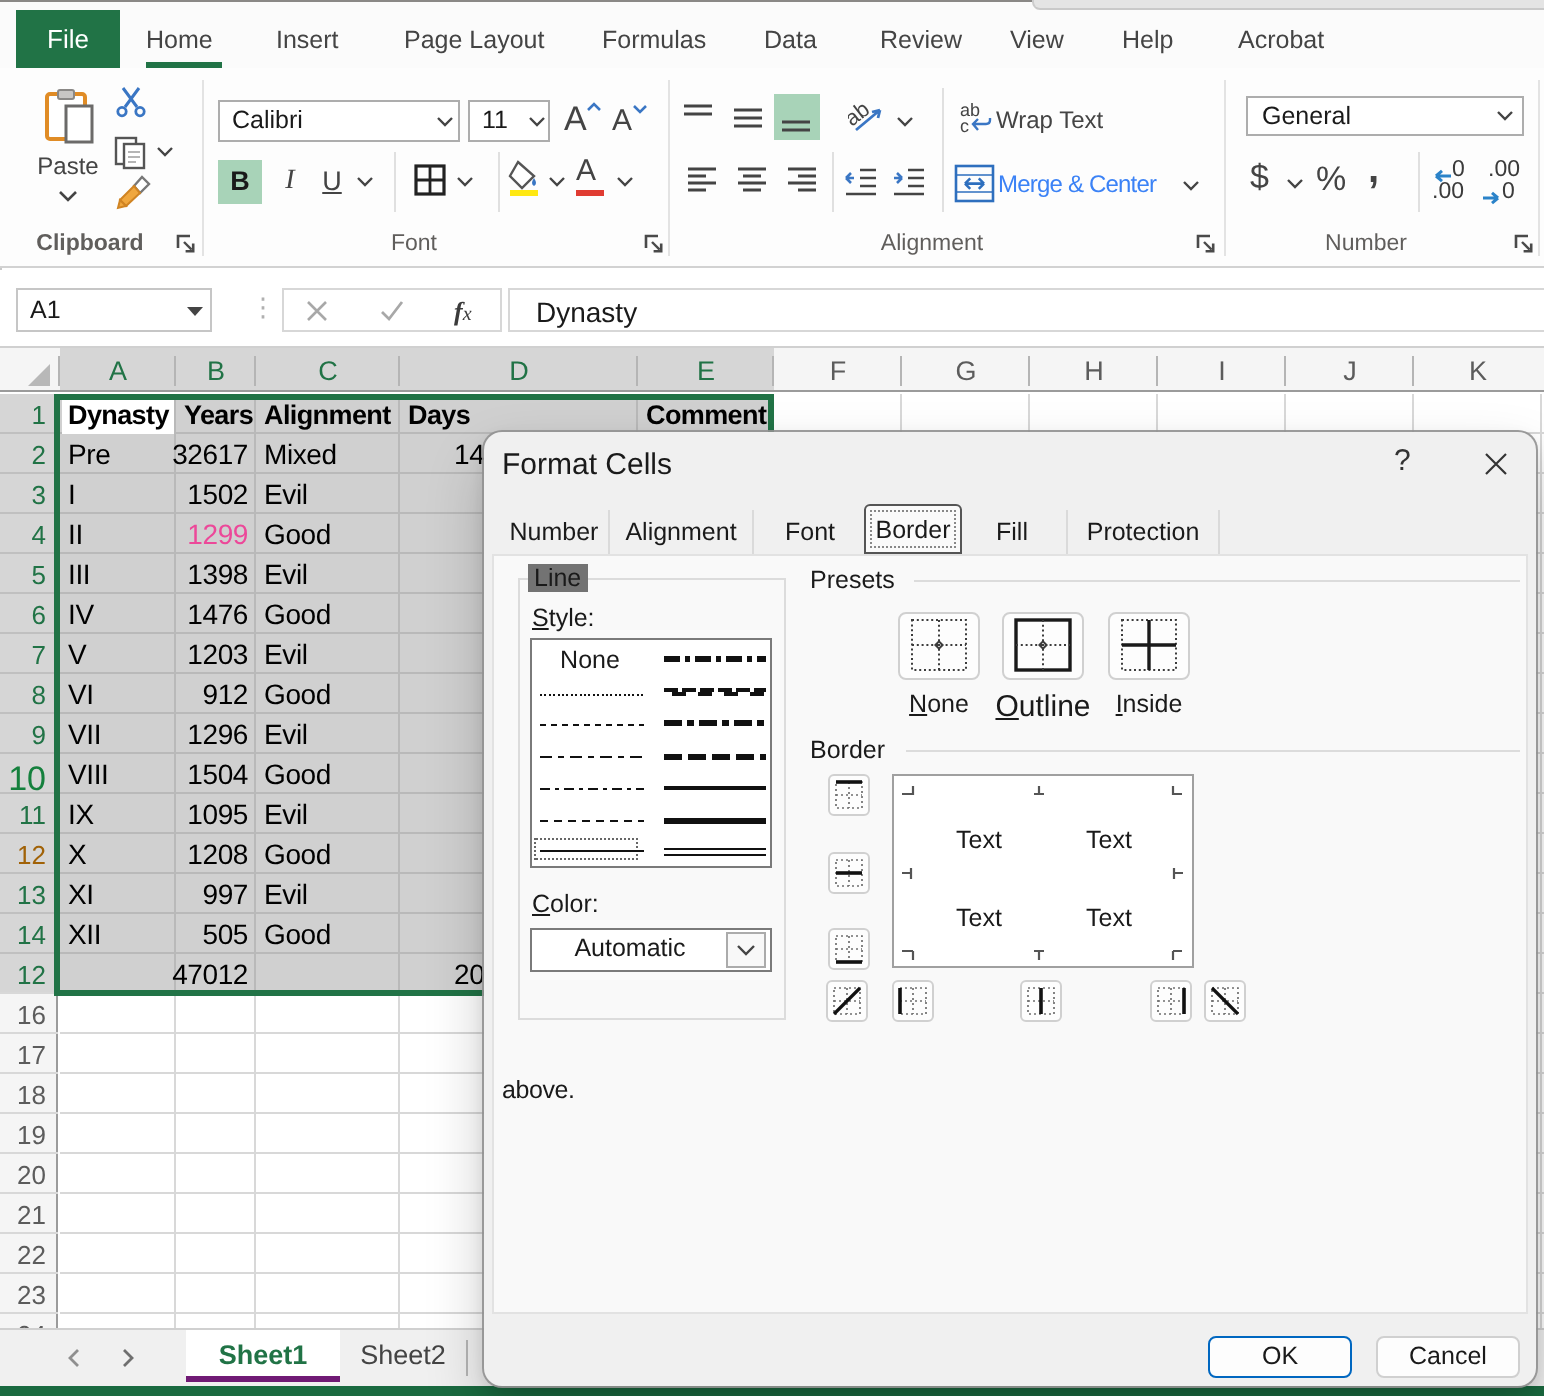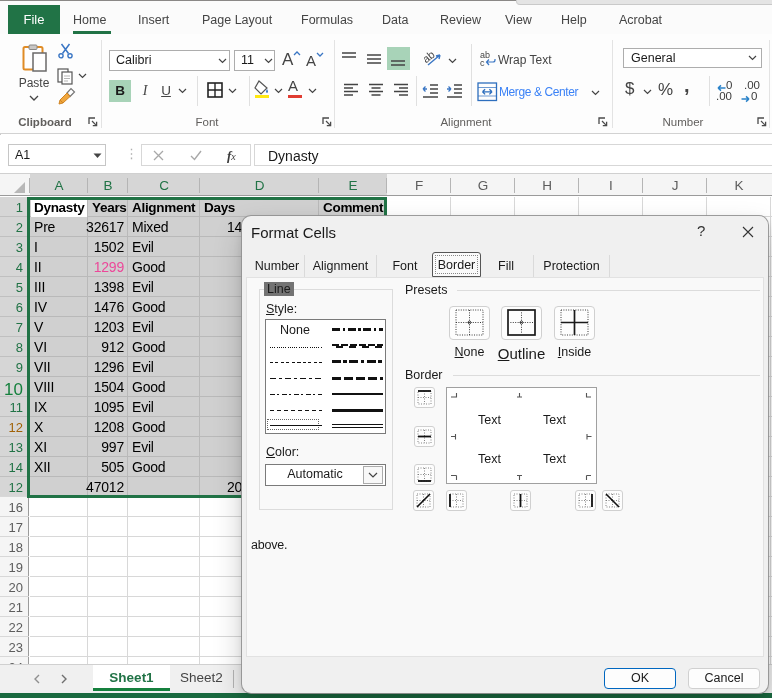--- a/index.html
+++ b/index.html
@@ -423,21 +423,21 @@
     <div class="abs" style="left:384px;top:23px;width:3px;height:301px;background:#217346;"></div>
   </div>
 
 <div class="abs" style="left:0;top:664px;width:772px;height:29px;background:#f0f0f0;border-top:1px solid #d0d0d0;">
   <svg class="abs" style="left:33px;top:9px;" width="8" height="10">
       <path d="M6,1 L2,5 L6,9" fill="none" stroke="#8f8f8f" stroke-width="1.4"></path>
     </svg>
   <svg class="abs" style="left:60px;top:9px;" width="8" height="10">
       <path d="M2,1 L6,5 L2,9" fill="none" stroke="#6f6f6f" stroke-width="1.4"></path>
     </svg>
-  <div class="abs" style="left:93px;top:0px;width:77px;height:26px;background:#fff;border-bottom:3px solid #15803d;color:#217346;font-weight:bold;font-size:13.5px;text-align:center;line-height:25px;">Sheet1</div>
+  <div class="abs" style="left:93px;top:0px;width:77px;height:26px;background:#fff;border-bottom:3px solid #701a75;color:#217346;font-weight:bold;font-size:13.5px;text-align:center;line-height:25px;">Sheet1</div>
   <div class="abs" style="left:170px;top:0px;width:63px;height:26px;color:#444;font-size:13.5px;text-align:center;line-height:25px;">Sheet2</div>
   <div class="abs" style="left:233px;top:5px;width:1px;height:18px;background:#b5b5b5;"></div>
 </div>
 
 <div class="abs" style="left:0;top:693px;width:772px;height:5px;background:#1a6a40;"></div>
 
 <div id="dlg" class="abs" style="left:242px;top:216px;width:526px;height:477px;background:#f0f0f0;border-radius:9px;box-shadow:0 0 0 1px rgba(145,145,145,0.9), 0 14px 30px rgba(0,0,0,0.20), 0 3px 8px rgba(0,0,0,0.10);">
     <div class="abs" style="left:9px;top:8px;font-size:15px;color:#1a1a1a;">Format Cells</div>
     <div class="abs" style="left:455px;top:6px;font-size:15px;color:#333;">?</div>
     <svg class="abs" style="left:500px;top:10px;" width="12" height="12">

